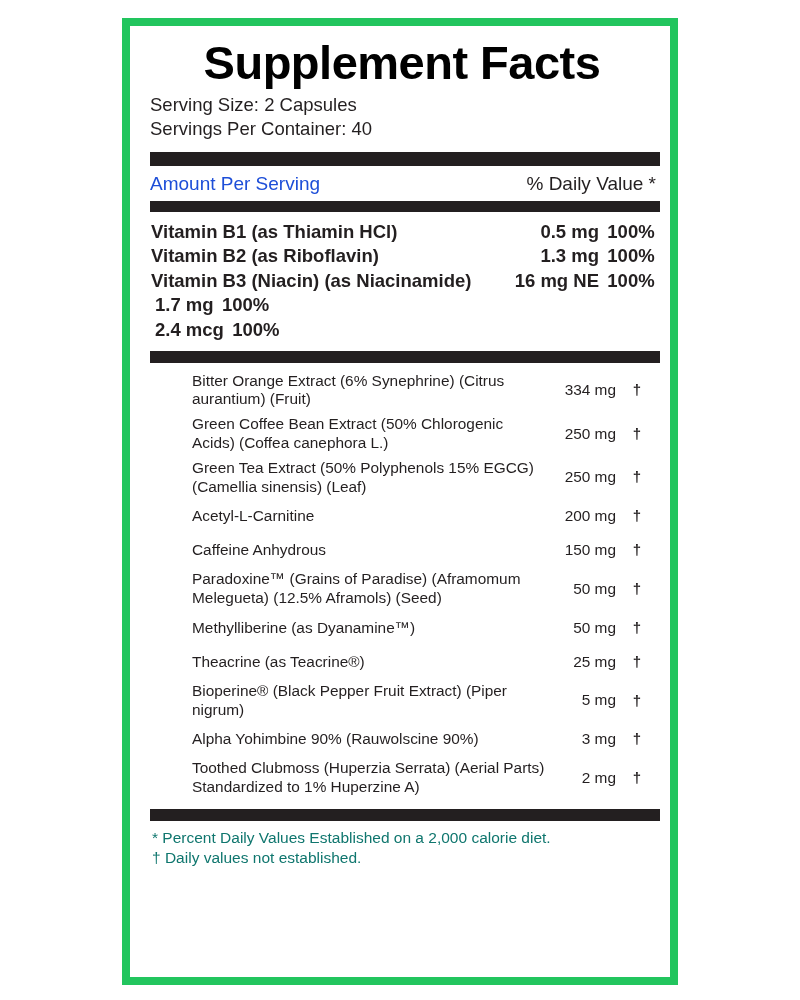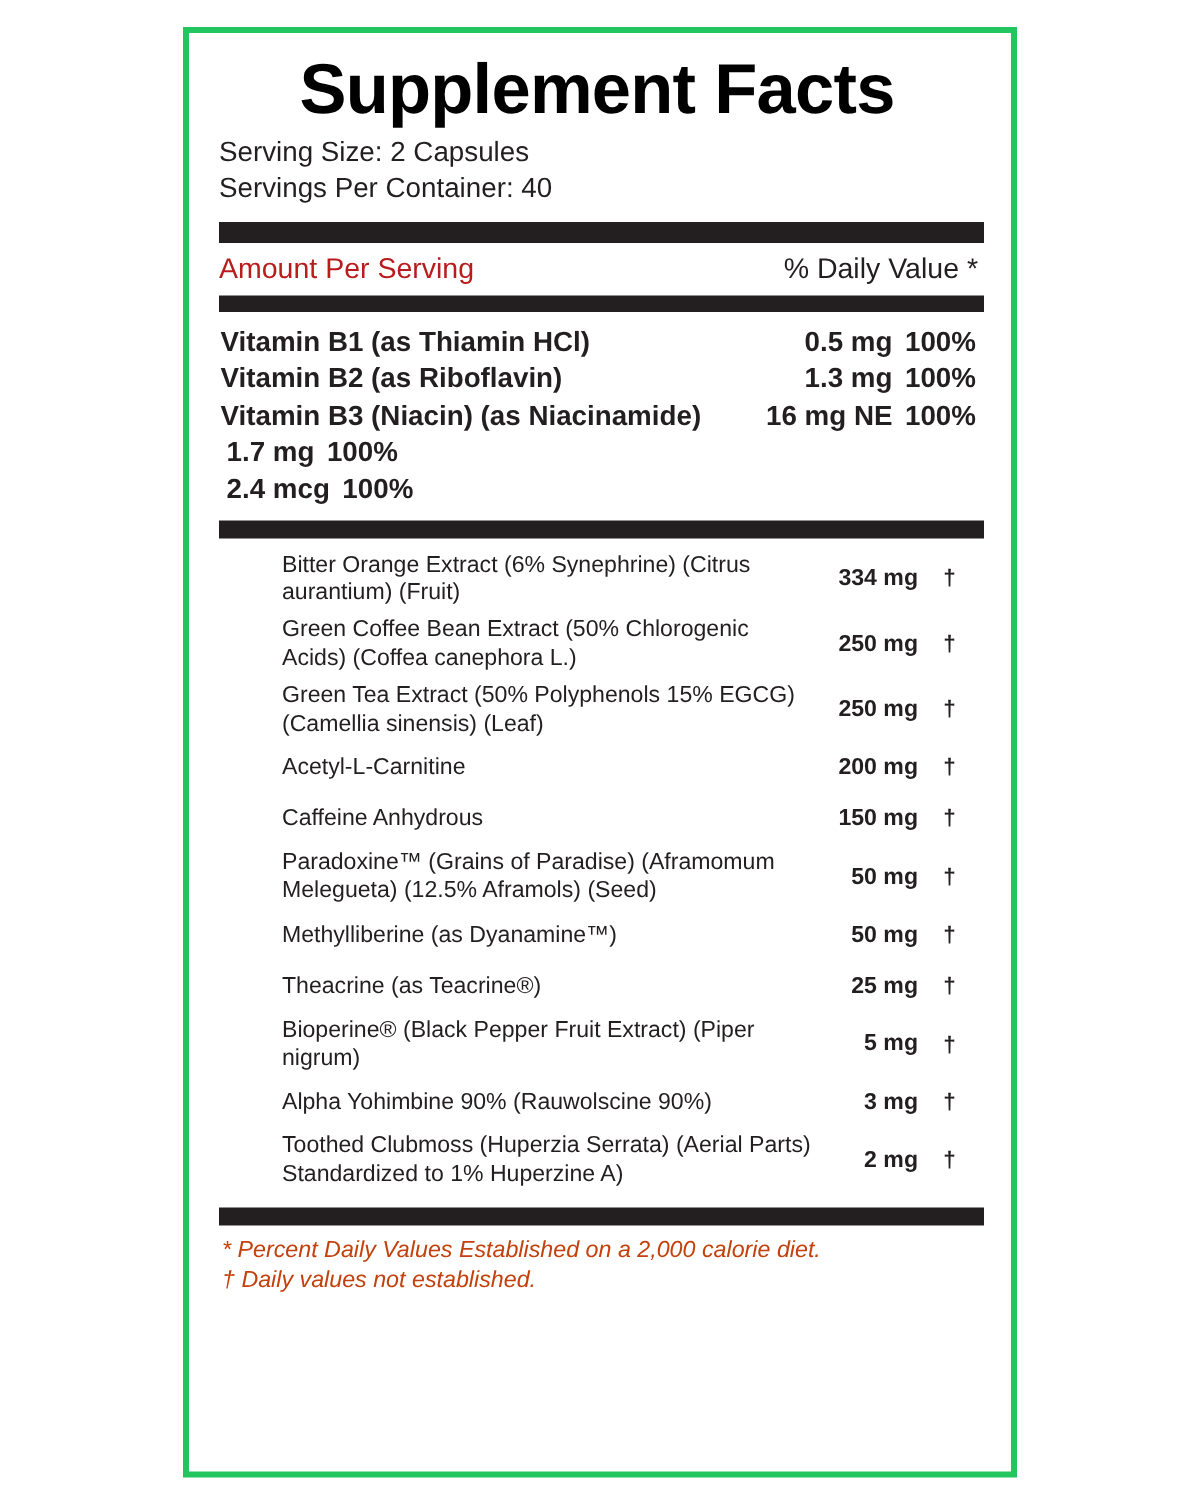--- a/index.html
+++ b/index.html
@@ -16,21 +16,21 @@
     overflow: hidden;
   }
 
   .panel {
     position: absolute;
     left: 122px;
     top: 18px;
     width: 556px;
     height: 967px;
     box-sizing: border-box;
-    border: 4px solid #22c55e;
+    border: 8px solid #22c55e;
     background: #ffffff;
   }
 
   .inner {
     position: absolute;
     left: 12px;
     top: 6px;
     width: 520px;
   }
 
@@ -67,21 +67,21 @@
   .bar-foot  { height: 12px; margin-top: 9px; }
 
   .hdr-row {
     display: flex;
     align-items: baseline;
     padding: 0 6px 0 8px;
     margin-top: 7px;
   }
   .hdr-left {
     font-size: 19px;
-    color: #b91c1c;
+    color: #1d4ed8;
     flex: 1 1 auto;
   }
   .hdr-right {
     font-size: 19px;
     color: #231f20;
     white-space: nowrap;
   }
 
   
   .vitamins {
@@ -127,40 +127,38 @@
     margin-left: 40px;
   }
   .ing-name {
     flex: 1 1 auto;
     padding-right: 8px;
   }
   .ing-amt {
     flex: 0 0 62px;
     text-align: right;
     white-space: nowrap;
-    font-weight: bold;
   }
   .ing-dag {
     flex: 0 0 42px;
     text-align: center;
     font-weight: bold;
     font-size: 15px;
   }
 
   
   .footnotes {
     margin-top: 7px;
     padding-left: 10px;
   }
   .foot-line {
     font-size: 15.5px;
     line-height: 1.3;
-    color: #c2410c;
-    white-space: nowrap;
-    font-style: italic;
+    color: #0f766e;
+    white-space: nowrap;
   }
 </style>
 </head>
 <body>
 
 <div class="panel">
   <div class="inner">
 
     <div class="title">Supplement Facts</div>
 

